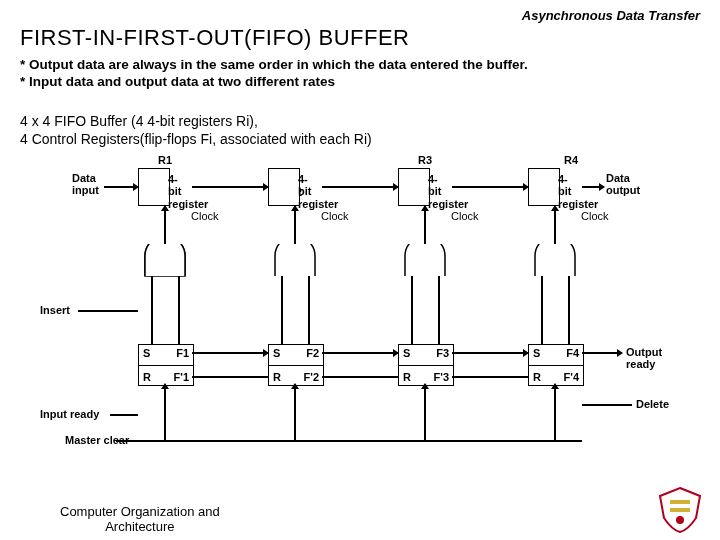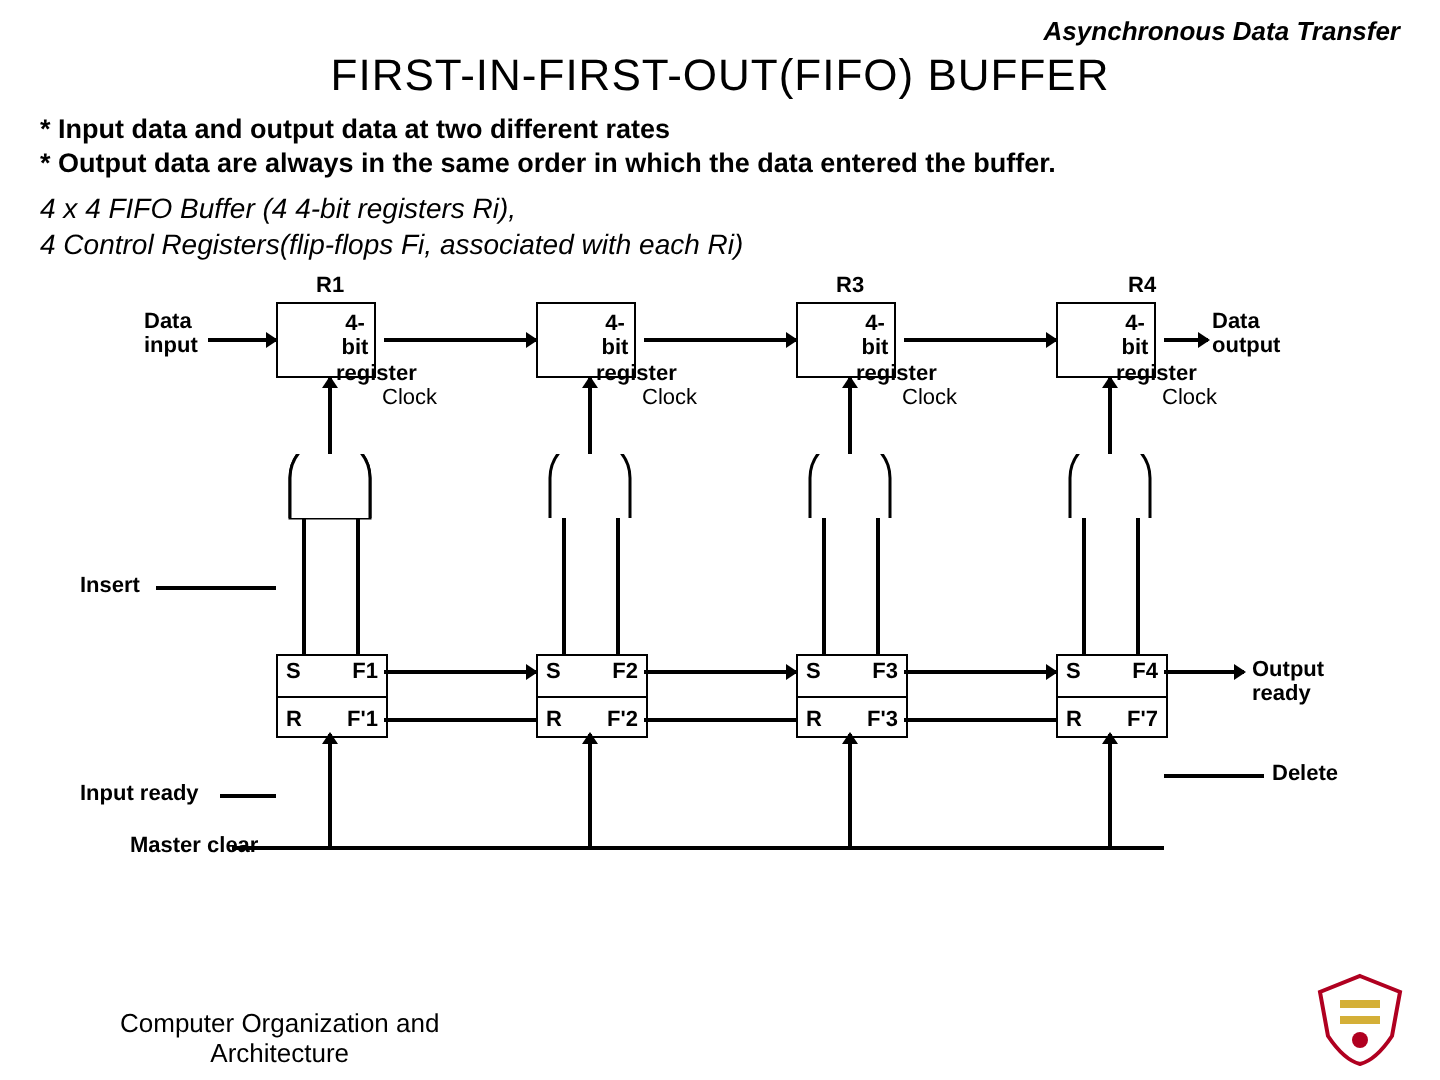--- a/index.html
+++ b/index.html
@@ -14,46 +14,44 @@
     background: #fff;
     color: #000;
   }
   .header-topic {
     text-align: right;
     font-weight: bold;
     font-style: italic;
     font-size: 13px;
   }
   .title {
-    text-align: center;
     font-size: 22px;
     font-weight: 500;
     margin: 2px 0 6px 0;
     letter-spacing: 0.5px;
   }
   .bullets p {
     margin: 2px 0;
     font-weight: bold;
     font-size: 13.5px;
   }
   .subhead {
-    margin-top: 6px;
+    margin-top: 23px;
     font-size: 14px;
     line-height: 1.3;
-    font-style: italic;
   }
   .diagram {
     position: relative;
     width: 640px;
     height: 300px;
     margin: 6px auto 0 auto;
   }
   .reg {
     position: absolute;
-    width: 50px;
+    width: 32px;
     height: 38px;
     border: 1.5px solid #000;
     text-align: center;
     font-size: 11px;
     font-weight: bold;
     line-height: 1.1;
     padding-top: 4px;
     box-sizing: border-box;
     background: #fff;
     padding-left: 29px;
@@ -132,22 +130,22 @@
     height:50px;
   }
 </style>
 </head>
 <body>
 
 <div class="header-topic">Asynchronous Data Transfer</div>
 <div class="title">FIRST-IN-FIRST-OUT(FIFO)  BUFFER</div>
 
 <div class="bullets">
+  <p>* Output data are always in the same order in which the data entered the buffer.</p>
   <p>* Input data and output data at two different rates</p>
-  <p>* Output data are always in the same order in which the data entered the buffer.</p>
 </div>
 
 <div class="subhead">
   <span>4 x 4 FIFO Buffer (4  4-bit registers Ri),</span><br>
   <span>4 Control Registers(flip-flops Fi, associated with each Ri)</span>
 </div>
 
 <div class="diagram">
 
   <div class="reg-label" style="left:118px; top:0;">R1</div>
@@ -245,21 +243,21 @@
     <span class="s">S</span>
     <span class="r">R</span>
     <span class="q">F3</span>
     <span class="qn">F'3</span>
   </div>
   <div class="ff" style="left:488px; top:190px;">
     <div class="divider"></div>
     <span class="s">S</span>
     <span class="r">R</span>
     <span class="q">F4</span>
-    <span class="qn">F'7</span>
+    <span class="qn">F'4</span>
   </div>
 
   <div class="hline arrow-right" style="left:152px; top:198px; width:76px;"></div>
   <div class="hline arrow-right" style="left:282px; top:198px; width:76px;"></div>
   <div class="hline arrow-right" style="left:412px; top:198px; width:76px;"></div>
   <div class="hline arrow-right" style="left:542px; top:198px; width:40px;"></div>
 
   <div class="vline" style="left:111px; top:122px; height:68px;"></div>
   <div class="vline" style="left:138px; top:122px; height:68px;"></div>
   <div class="vline" style="left:241px; top:122px; height:68px;"></div>

